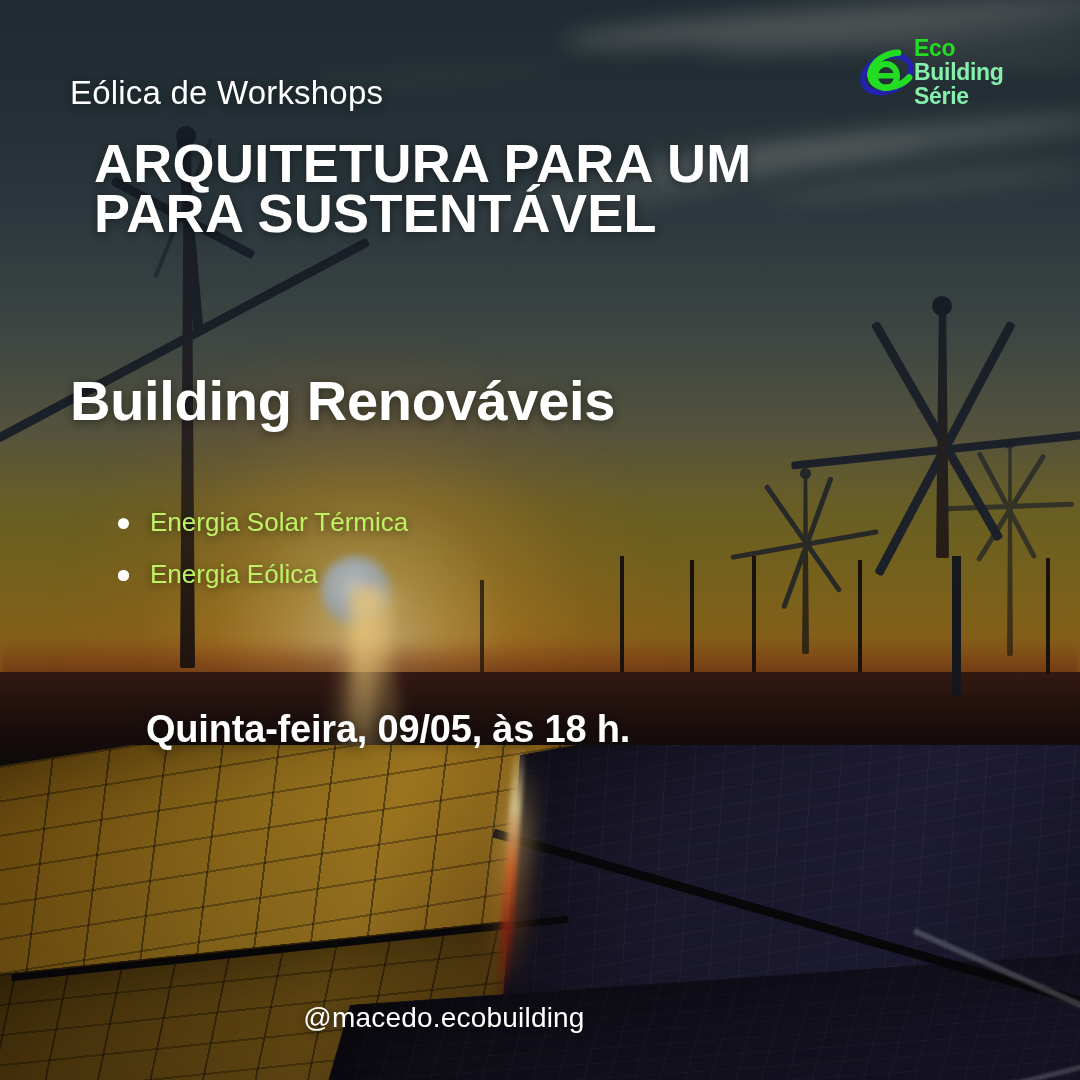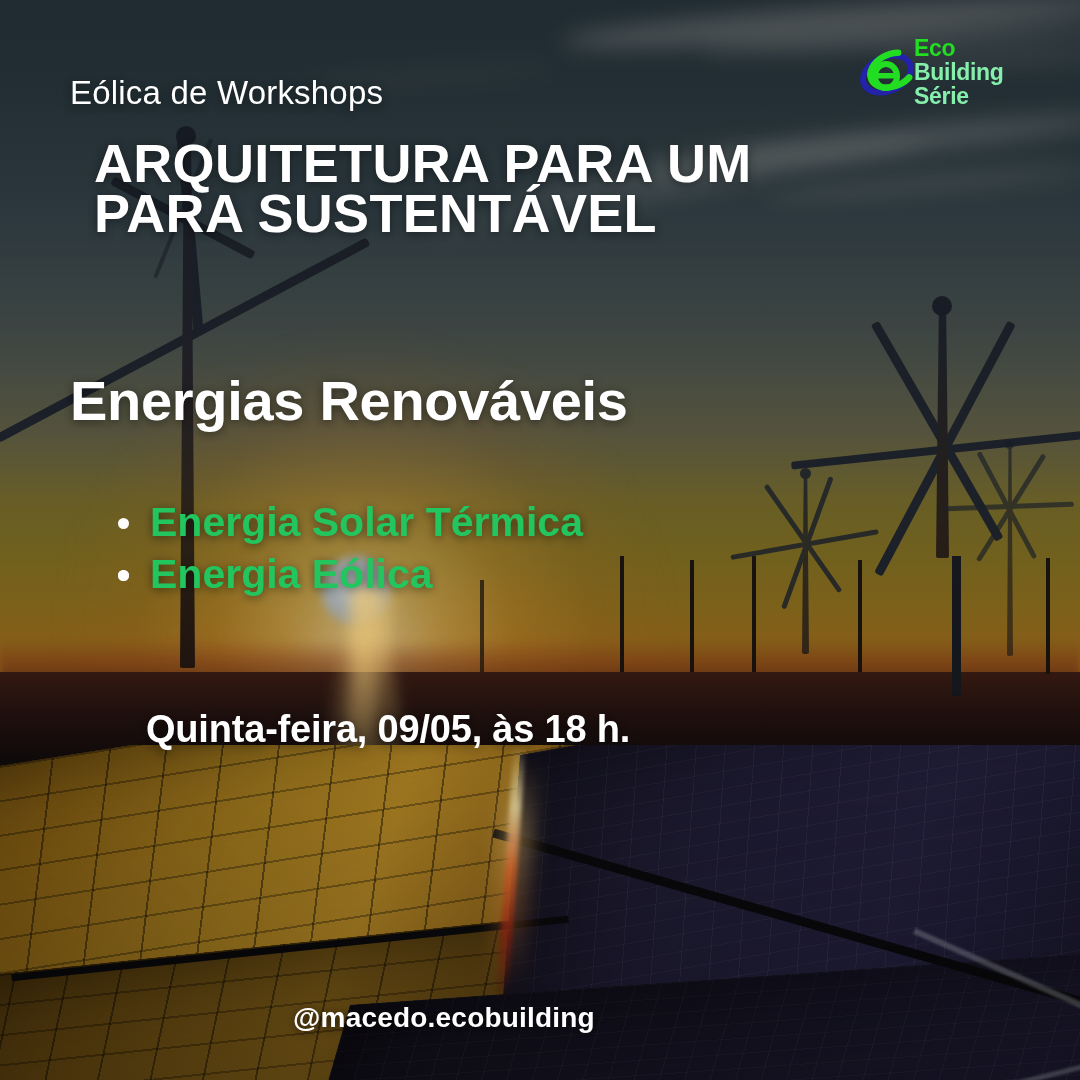--- a/index.html
+++ b/index.html
@@ -222,38 +222,38 @@
     position:absolute;left:70px;top:368px;
     font-size:56px;font-weight:700;letter-spacing:-.3px;
   }
 
   #bullets{
     position:absolute;left:112px;top:496px;
     list-style:none;margin:0;padding:0;
   }
   #bullets li{
     position:relative;
-    font-size:41px;font-weight:700;line-height:52px;
-    padding-left:38px;color:#22c55e;
+    font-size:26px;font-weight:400;line-height:52px;
+    padding-left:38px;color:#bef264;
     text-shadow:0 2px 10px rgba(0,0,0,.5);
     white-space:nowrap;
   }
   #bullets li .bul{
     position:absolute;left:6px;top:22px;width:11px;height:11px;border-radius:50%;background:#fff;
   }
 
   #datetime{
     position:absolute;left:146px;top:708px;
     font-size:38px;font-weight:700;letter-spacing:-.2px;
     text-shadow:0 2px 14px rgba(0,0,0,.7);
   }
 
   #handle{
     position:absolute;left:0;top:1002px;width:888px;text-align:center;
-    font-size:28px;font-weight:700;letter-spacing:.2px;
+    font-size:28px;font-weight:400;letter-spacing:.2px;
     text-shadow:0 2px 10px rgba(0,0,0,.7);
   }
 
   
   #logo{position:absolute;left:856px;top:32px;width:160px;height:86px;}
   #logo-mark{position:absolute;left:0;top:6px;width:62px;height:70px;}
   #logo-words{
     position:absolute;left:58px;top:4px;
     font-weight:700;line-height:24px;font-size:23px;letter-spacing:-.3px;
   }
@@ -342,21 +342,21 @@
   <div id="content">
 
     <div class="txt" id="kicker">Eólica de Workshops</div>
 
     <div class="txt" id="headline">
       <div>ARQUITETURA PARA UM</div>
       <div>PARA SUSTENTÁVEL</div>
     </div>
 
 
-    <div class="txt" id="eptitle">Energias Renováveis</div>
+    <div class="txt" id="eptitle">Building Renováveis</div>
 
     <ul id="bullets">
       <li>
         <span class="bul"></span>
         <span>Energia Solar Térmica</span>
       </li>
       <li>
         <span class="bul"></span>
       </li>
       <li>

